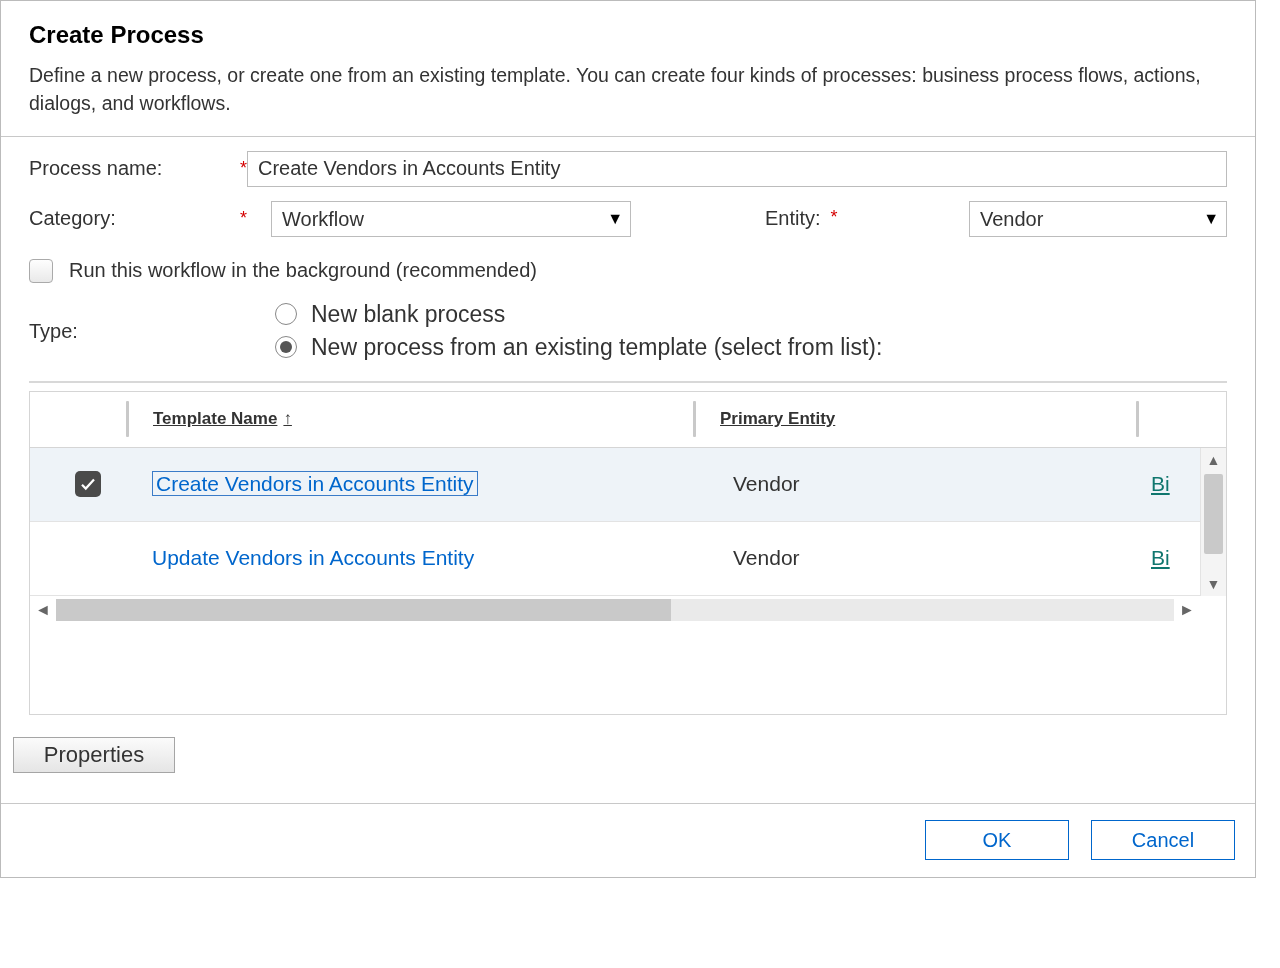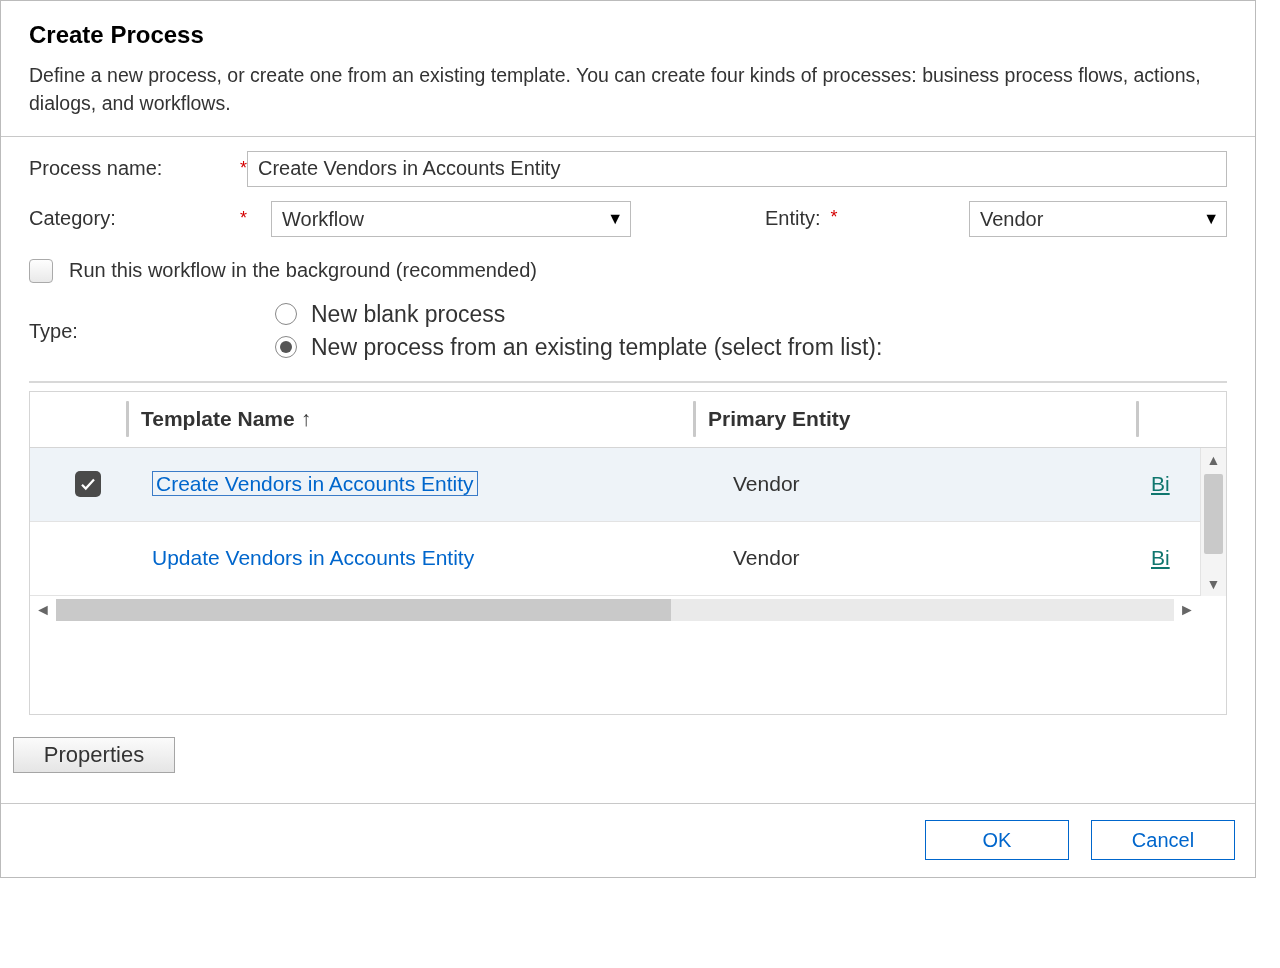--- a/index.html
+++ b/index.html
@@ -216,25 +216,26 @@
     .hdr-sep {
       width: 3px;
       height: 36px;
       background: #c9c9c9;
       border-radius: 1px;
     }
 
     .col-name {
       display: flex;
       align-items: center;
-      padding-left: 12px;
-      font-size: 21px;
+      padding-left: 24px;
+      font-size: 17px;
       font-weight: 600;
       color: #333;
       gap: 6px;
+      text-decoration: underline;
     }
     .col-name-hdr { width: 564px; }
     .col-entity-hdr { width: 440px; }
     .col-owner-hdr { flex: 1; }
 
     .table-body {
       position: relative;
     }
 
     .table-row {

